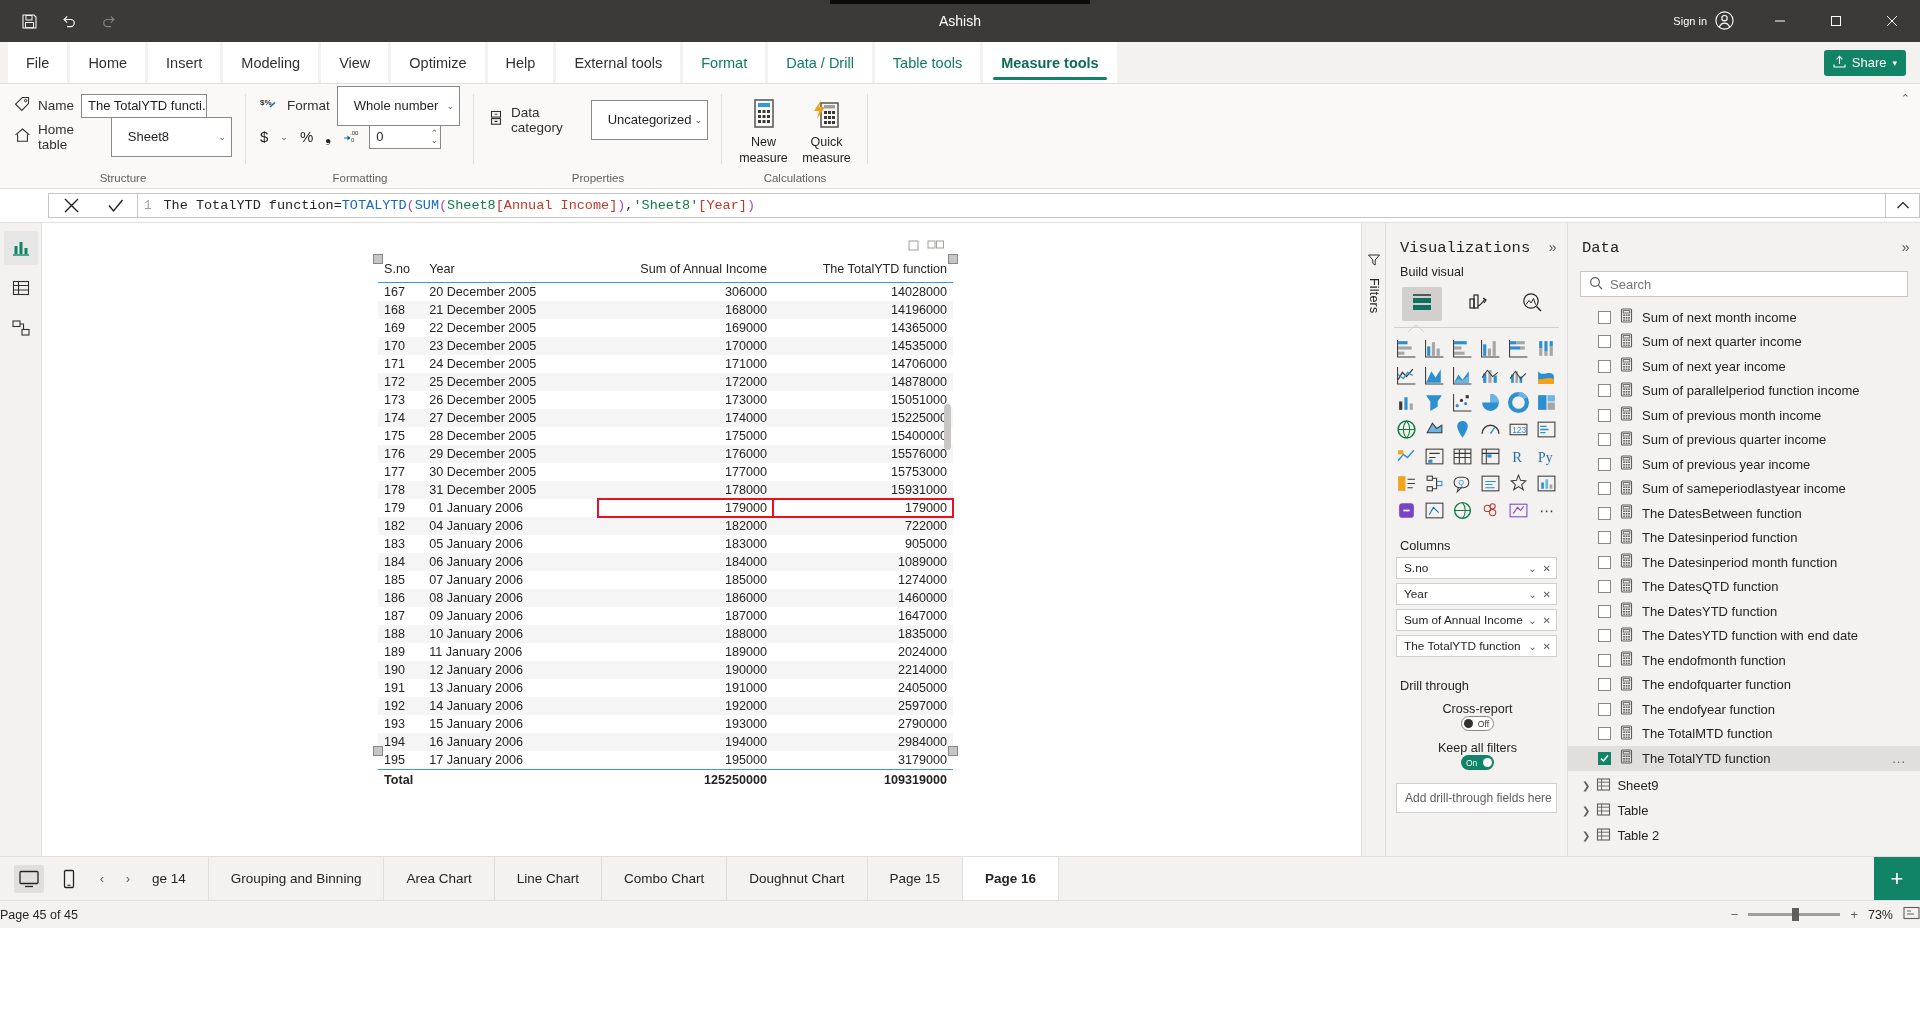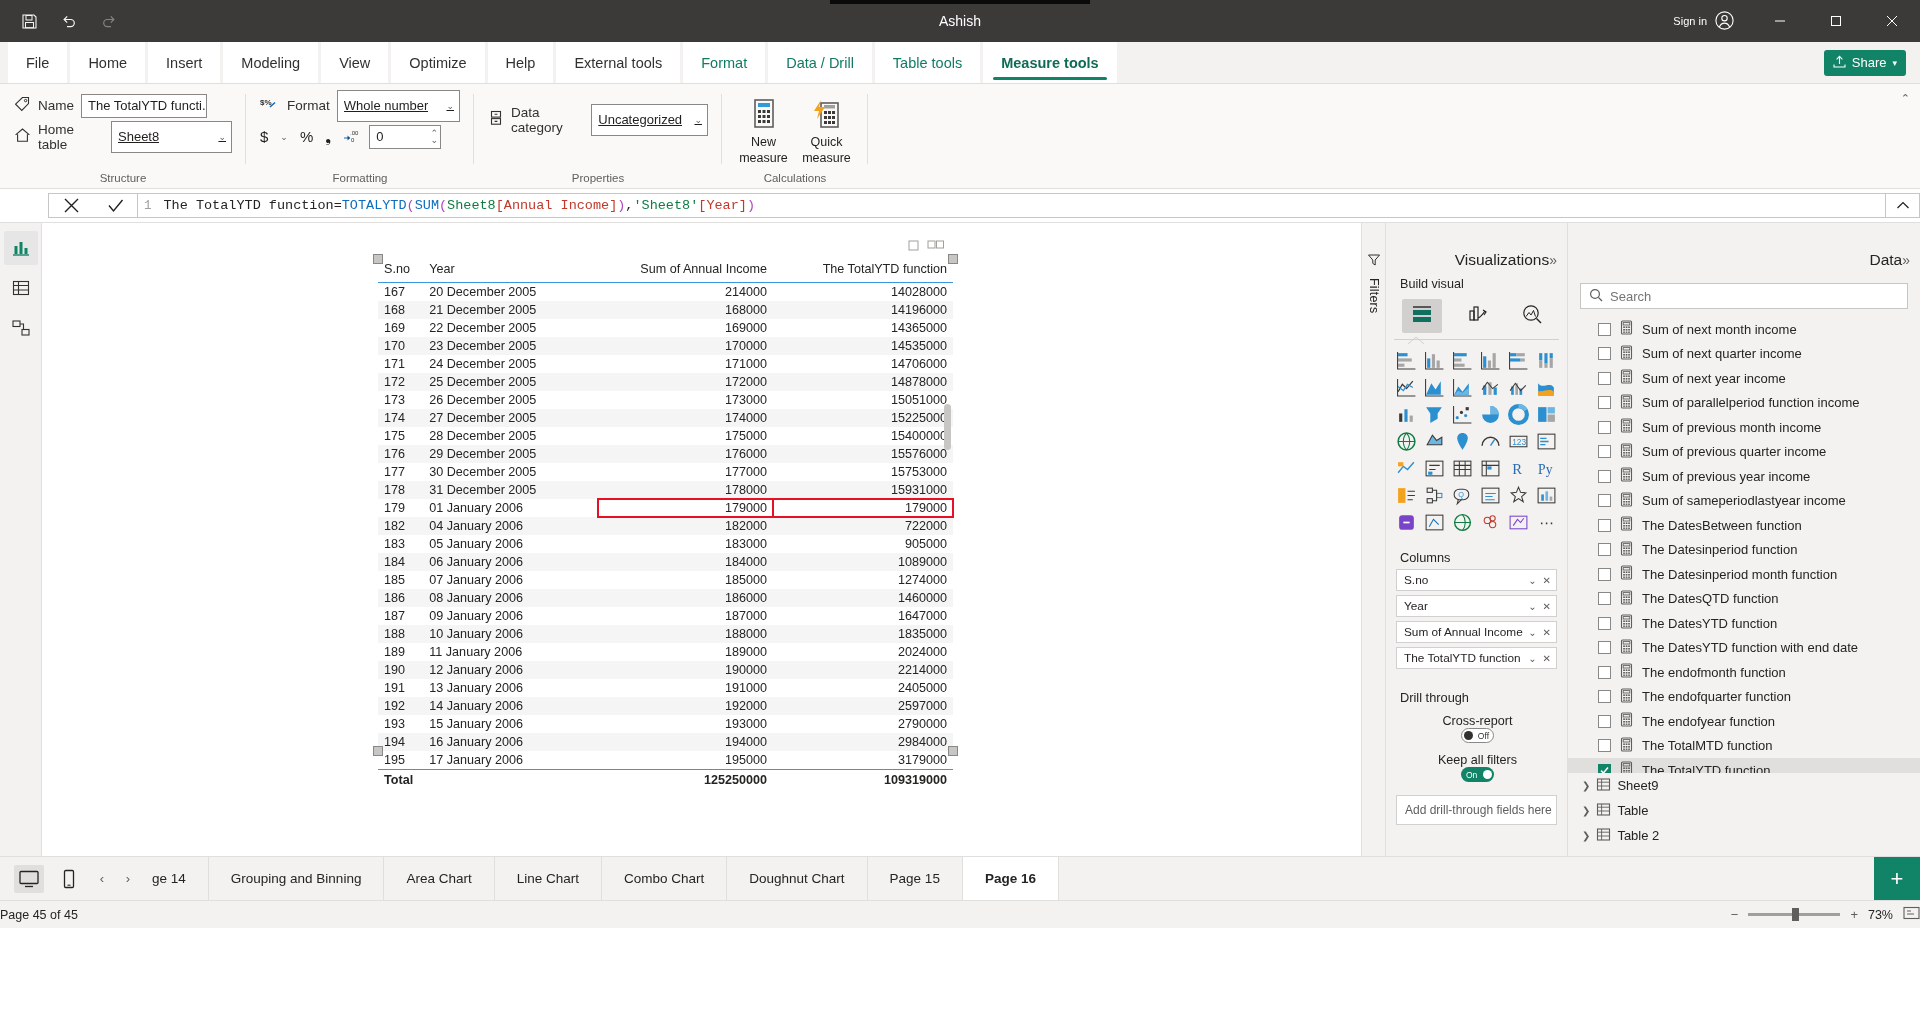--- a/index.html
+++ b/index.html
@@ -65,23 +65,23 @@
     position:absolute; bottom:4px; left:0; right:0; text-align:center;
     font-size:11.5px; color:#605e5c;
   }
   .row{ display:flex; align-items:center; gap:7px; height:31px;}
   .lbl{ font-size:13.5px; color:#323130; }
   .fieldbox{
     height:24px; border:1px solid #8a8886; background:#fff; font-size:13px; padding:0 6px;
     display:flex; align-items:center; color:#201f1e; overflow:hidden; white-space:nowrap;
   }
   .combo{
-    height:32px; border:1px solid #8a8886; background:#fff; font-size:13px;
-    display:flex; align-items:center; justify-content:space-between; padding:0 5px 0 6px;
-    color:#201f1e; cursor:pointer; white-space:nowrap;text-decoration:underline;
+    height:40px; border:1px solid #8a8886; background:#fff; font-size:13px;
+    display:flex; align-items:center; justify-content:space-between; padding:0 5px 0 16px;
+    color:#201f1e; cursor:pointer; white-space:nowrap;
   }
   .combo .cv{overflow:hidden;text-overflow:ellipsis}
   .spin{
     height:24px; border:1px solid #8a8886; background:#fff; display:flex; align-items:center;
     font-size:13px; padding-left:6px; width:72px; justify-content:space-between; padding-right:2px;
   }
   .spin .arrows{display:flex;flex-direction:column; line-height:7px; font-size:9px; color:#605e5c;}
   .fmtrow{ display:flex; align-items:center; gap:12px; font-size:15px; color:#201f1e;}
   .fmtrow span{cursor:pointer}
   .bigbtn{
@@ -161,22 +161,23 @@
     position:absolute; right:2px; top:145px; width:7px; height:46px; background:#c8c6c4;
     border-radius:4px;
   }
 
   
   .vizpane{
     width:182px; background:#f3f2f1; border-right:1px solid #e1dfdd;
     display:flex; flex-direction:column;
   }
   .pane-head{
-    display:flex; align-items:center; justify-content:flex-end;
-    padding:28px 10px 8px 14px;
+    display:flex; align-items:center; justify-content:space-between;
+    padding:16px 10px 8px 14px;
+    font-family:Liberation Mono, monospace;
   }
   .pane-title{ font-size:15.5px; color:#252423; }
   .chev{ color:#605e5c; cursor:pointer; font-size:14px;}
   .build-lbl{ padding:0 14px 6px 14px; font-size:12.6px; color:#252423;}
   .build-tabs{ display:flex; justify-content:space-around; padding:2px 8px 0 8px;}
   .btab{ width:40px;height:34px; display:flex;align-items:center;justify-content:center;
     cursor:pointer; border-radius:2px;}
   .btab.sel{ background:#d2d0ce;}
   .build-divider{ border-bottom:1px solid #d2d0ce; margin:6px 8px 0 8px; position:relative;}
   .build-divider .caret{
@@ -580,21 +581,21 @@
               <th class="col-sno">S.no</th>
               <th class="col-year">Year</th>
               <th class="num col-sum">Sum of Annual Income</th>
               <th class="num col-ytd">The TotalYTD function</th>
             </tr>
           </thead>
           <tbody id="vis-body">
               <tr>
                 <td class="col-sno">167</td>
                 <td class="col-year">20 December 2005</td>
-                <td class="num col-sum">214000</td>
+                <td class="num col-sum">306000</td>
                 <td class="num col-ytd">14028000</td>
               </tr>
               <tr class="alt">
                 <td class="col-sno">168</td>
                 <td class="col-year">21 December 2005</td>
                 <td class="num col-sum">168000</td>
                 <td class="num col-ytd">14196000</td>
               </tr>
               <tr>
                 <td class="col-sno">169</td>

